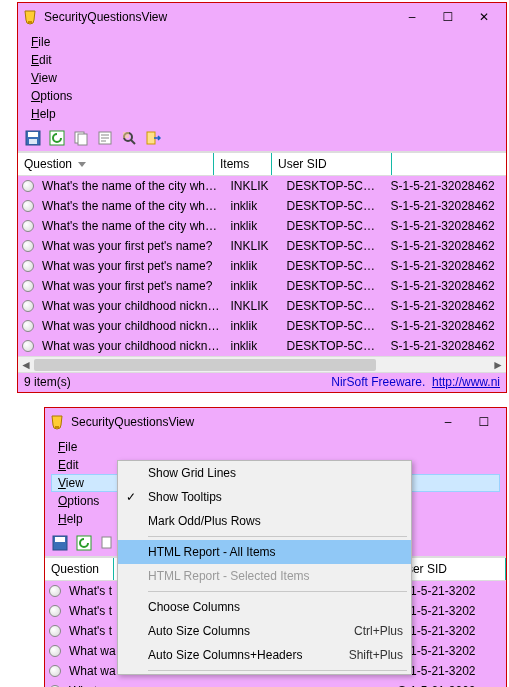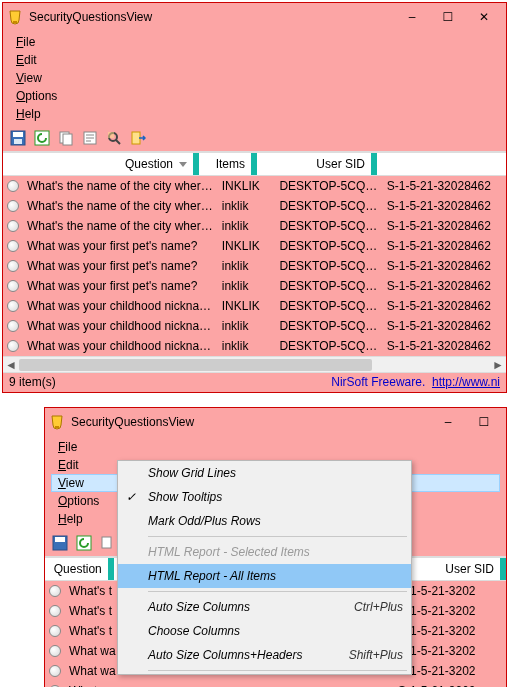--- a/index.html
+++ b/index.html
@@ -1,45 +1,45 @@
 <!DOCTYPE html>
 <html><head>
 <meta charset="utf-8">
 <style>
   * { box-sizing: border-box; }
   body { margin:0; font-family:"Segoe UI",Tahoma,sans-serif; font-size:12px; color:#000; background:#fff; width:509px; }
-  .window { border:1px solid #c00; margin:2px 2px 14px 2px; background:#fca5a5; position:relative; }
+  .window { border:1px solid #c00; margin:2px 2px 14px 17px; background:#f0abfc; position:relative; }
   .window.w2 { margin-left:44px; }
   .titlebar { display:flex; align-items:center; height:28px; padding:0 4px; }
   .t-icon { width:16px; height:16px; display:inline-block; margin-right:6px; }
   .t-title { flex:1; font-size:12px; }
   .wbtns { display:flex; }
   .wbtn { width:36px; height:26px; display:flex; align-items:center; justify-content:center; color:#000; }
   .menubar { display:flex; padding:2px 6px 4px; gap:0;flex-direction:column; }
   .menuitem { padding:2px 7px; }
   .menuitem.hot { background:#cde8ff; border:1px solid #99d1ff; padding:1px 6px; }
   .toolbar { display:flex; align-items:center; gap:6px; padding:2px 6px 4px; border-bottom:1px solid #ddd; }
   .tbtn { width:18px; height:18px; display:flex; align-items:center; justify-content:center; }
   .grid-wrap { overflow:hidden; }
   .gridhead { display:flex; border-top:1px solid #ddd; border-bottom:1px solid #ddd; background:#fff; }
-  .gh { padding:4px 6px; border-right:6px solid #14b8a6; white-space:nowrap; overflow:hidden; font-size:12px;text-align:right; }
+  .gh { padding:4px 6px; border-right:1px solid #14b8a6; white-space:nowrap; overflow:hidden; font-size:12px; }
   .gh.sort::after{ content:""; display:inline-block; width:0;height:0;border-left:4px solid transparent;border-right:4px solid transparent;border-top:5px solid #888; margin-left:6px; vertical-align:middle; }
   .row { display:flex; align-items:center; padding:2px 4px; white-space:nowrap; }
   .row .bullet { width:12px;height:12px; border:1px solid #888; border-radius:50%; background:radial-gradient(circle at 35% 35%, #fff, #d8d8d8); margin-right:4px; flex:none; }
   .cell { overflow:hidden; text-overflow:ellipsis; white-space:nowrap; padding:1px 4px; }
   .scrollbar-h { height:16px; background:#f0f0f0; display:flex; align-items:center; border-top:1px solid #ddd; }
   .sb-btn { width:16px;height:16px; display:flex; align-items:center; justify-content:center; color:#606060; }
   .sb-track { flex:1; height:16px; position:relative; }
   .sb-thumb { position:absolute; left:0; top:2px; height:12px; width:75%; background:#cdcdcd; border-radius:2px; }
   .status { display:flex; justify-content:space-between; padding:2px 6px 3px; border-top:1px solid #ddd;gap:24px; }
   .link { color:#0000cc; text-decoration:underline; }
   .status .r span:first-child{ color:#0000cc; }
   
   .ctxmenu { position:absolute; z-index:5; background:#f0f0f0; border:1px solid #b8b8b8; box-shadow:2px 2px 5px rgba(0,0,0,0.25); width:295px; }
-  .ctxitem { display:flex; align-items:flex-end; padding:5px 8px 5px 30px; position:relative; white-space:nowrap;font-style:italic; }
+  .ctxitem { display:flex; align-items:flex-end; padding:5px 8px 5px 30px; position:relative; white-space:nowrap; }
   .ctxitem.sel { background:#90c8f6; }
   .ctxitem.dis { color:#9a9a9a; }
   .ctxsep { height:1px; background:#c8c8c8; margin:3px 4px 3px 30px; }
   .ctxcheck { position:absolute; left:8px; color:#000; }
   .ctxaccel { margin-left:auto; padding-left:30px; color:#333; }
   u { text-decoration:underline; }
   
   .w1 .c-q { width:196px; } .w1 .c-a { width:58px; } .w1 .c-un{ width:108px;} .w1 .c-us{ width:120px;}
   
   .w2 .c-q { width:72px; } .w2 .c-us{ width:120px; }
@@ -321,33 +321,33 @@
         <span>Show Grid Lines</span>
       </div>
     <div class="ctxitem">
         <span class="ctxcheck">✓</span>
         <span>Show Tooltips</span>
       </div>
     <div class="ctxitem">
         <span>Mark Odd/Plus Rows</span>
       </div>
     <div class="ctxsep"></div>
+    <div class="ctxitem sel">
+        <span>HTML Report - All Items</span>
+      </div>
     <div class="ctxitem dis">
         <span>HTML Report - Selected Items</span>
       </div>
-    <div class="ctxitem sel">
-        <span>HTML Report - All Items</span>
-      </div>
     <div class="ctxsep"></div>
+    <div class="ctxitem">
+        <span>Choose Columns</span>
+      </div>
     <div class="ctxitem">
         <span>Auto Size Columns</span>
         <span class="ctxaccel">Ctrl+Plus</span>
-      </div>
-    <div class="ctxitem">
-        <span>Choose Columns</span>
       </div>
     <div class="ctxitem">
         <span>Auto Size Columns+Headers</span>
         <span class="ctxaccel">Shift+Plus</span>
       </div>
     <div class="ctxsep"></div>
   </div>
 </div>
 
 </body></html>

